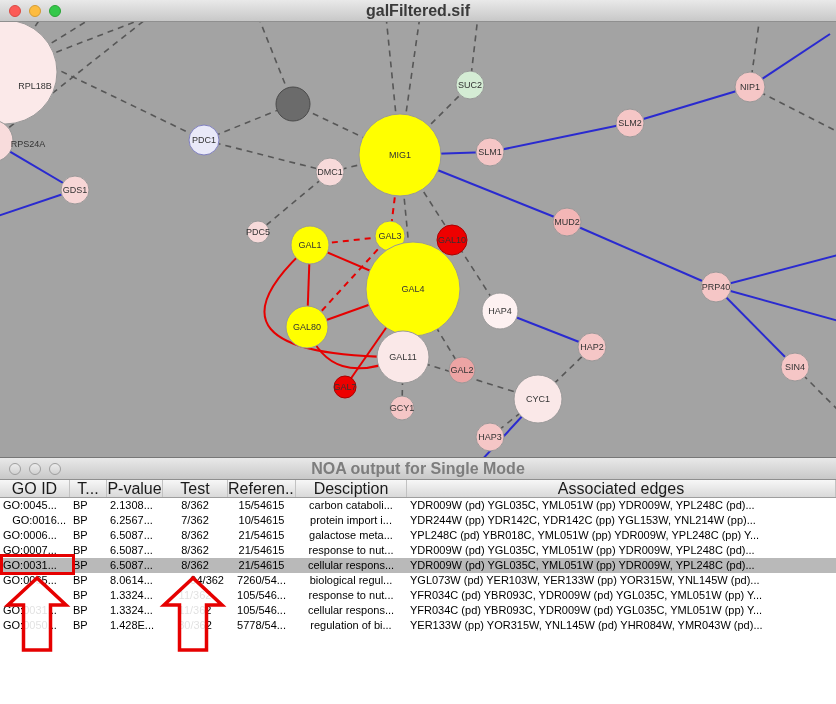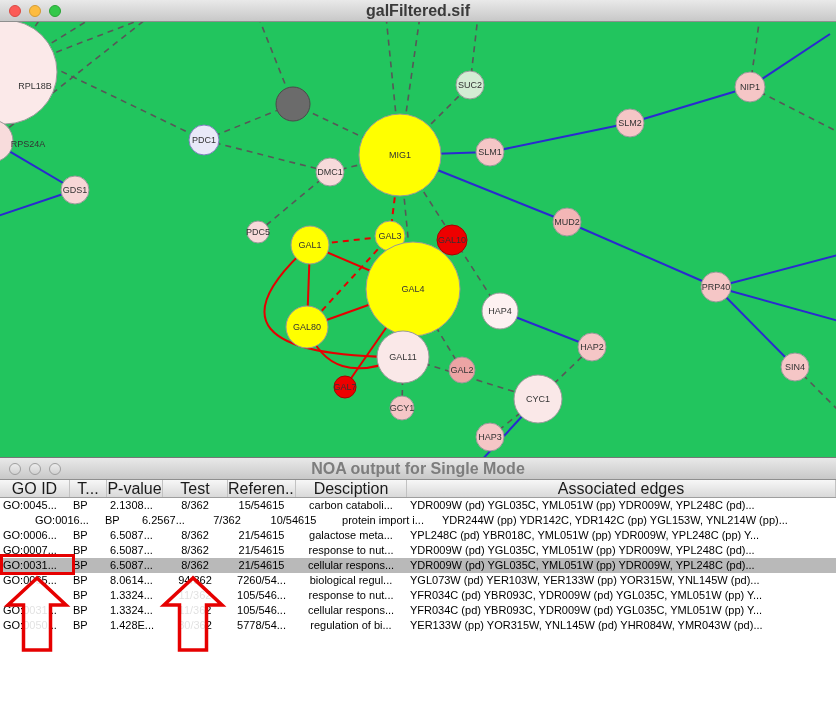--- a/index.html
+++ b/index.html
@@ -11,21 +11,21 @@
   .titlebar{height:22px;background:linear-gradient(#e9e9e9,#c8c8c8);border-bottom:1px solid #8f8f8f;
             position:relative;text-align:center;font-size:16px;font-weight:bold;color:#3a3a3a;line-height:21px}
   .lights{position:absolute;left:9px;top:5px;display:flex;gap:8px}
   .light{width:12px;height:12px;border-radius:50%}
   .light.red{background:#fc5b57;border:1px solid #d94a44}
   .light.yellow{background:#fdbc40;border:1px solid #d49c34}
   .light.green{background:#34c84a;border:1px solid #2aa437}
   .light.off{background:linear-gradient(#ececec,#d2d2d2);border:1px solid #9f9f9f}
 
   .network-window{top:0;height:457px;background:#fff}
-  .net-canvas{width:836px;height:435px;background:#22c55e;overflow:hidden}
+  .net-canvas{width:836px;height:435px;background:#a3a3a3;overflow:hidden}
   .nlabel{font-family:"Liberation Sans",sans-serif;font-size:9px;text-anchor:middle;fill:#333}
 
   .noa-window{top:457px;height:247px;background:#fff;border-top:1px solid #777;display:flex;flex-direction:column}
   .noa-window .titlebar{color:#7d7d7d;flex:none}
   .thead{display:flex;height:18px;line-height:17px;background:linear-gradient(#f7f7f7,#d9d9d9);
          border-bottom:1px solid #9e9e9e;flex:none}
   .hcell{font-size:16px;color:#1a1a1a;text-align:center;overflow:hidden;white-space:nowrap;
          border-right:1px solid #c2c2c2}
   .tbody{height:153px;overflow:hidden;background:#fff;flex:none}
   .trow{display:flex;height:15px;line-height:15px}
@@ -249,21 +249,21 @@
         <div class="trow">
           <div class="tcell" style="flex: 0 0 70px; text-align: left;">GO:0045...</div>
           <div class="tcell" style="flex: 0 0 37px; text-align: left;">BP</div>
           <div class="tcell" style="flex: 0 0 56px; text-align: left;">2.1308...</div>
           <div class="tcell" style="flex: 0 0 65px; text-align: center;">8/362</div>
           <div class="tcell" style="flex: 0 0 68px; text-align: center;">15/54615</div>
           <div class="tcell" style="flex: 0 0 111px; text-align: center;">carbon cataboli...</div>
           <div class="tcell" style="flex: 1 1 auto; text-align: left;">YDR009W (pd) YGL035C, YML051W (pp) YDR009W, YPL248C (pd)...</div>
         </div>
         <div class="trow">
-          <div class="tcell" style="flex: 0 0 70px; text-align: left; margin-left: 32px;">GO:0016...</div>
+          <div class="tcell" style="flex: 0 0 70px; text-align: right;">GO:0016...</div>
           <div class="tcell" style="flex: 0 0 37px; text-align: left;">BP</div>
           <div class="tcell" style="flex: 0 0 56px; text-align: left;">6.2567...</div>
           <div class="tcell" style="flex: 0 0 65px; text-align: center;">7/362</div>
           <div class="tcell" style="flex: 0 0 68px; text-align: center;">10/54615</div>
           <div class="tcell" style="flex: 0 0 111px; text-align: center;">protein import i...</div>
           <div class="tcell" style="flex: 1 1 auto; text-align: left;">YDR244W (pp) YDR142C, YDR142C (pp) YGL153W, YNL214W (pp)...</div>
         </div>
         <div class="trow">
           <div class="tcell" style="flex: 0 0 70px; text-align: left;">GO:0006...</div>
           <div class="tcell" style="flex: 0 0 37px; text-align: left;">BP</div>
@@ -288,21 +288,21 @@
           <div class="tcell" style="flex: 0 0 56px; text-align: left;">6.5087...</div>
           <div class="tcell" style="flex: 0 0 65px; text-align: center;">8/362</div>
           <div class="tcell" style="flex: 0 0 68px; text-align: center;">21/54615</div>
           <div class="tcell" style="flex: 0 0 111px; text-align: center;">cellular respons...</div>
           <div class="tcell" style="flex: 1 1 auto; text-align: left;">YDR009W (pd) YGL035C, YML051W (pp) YDR009W, YPL248C (pd)...</div>
         </div>
         <div class="trow">
           <div class="tcell" style="flex: 0 0 70px; text-align: left;">GO:0065...</div>
           <div class="tcell" style="flex: 0 0 37px; text-align: left;">BP</div>
           <div class="tcell" style="flex: 0 0 56px; text-align: left;">8.0614...</div>
-          <div class="tcell" style="flex: 0 0 65px; text-align: center;">94/362</div>
+          <div class="tcell" style="flex: 0 0 65px; text-align: right;">94/362</div>
           <div class="tcell" style="flex: 0 0 68px; text-align: center;">7260/54...</div>
           <div class="tcell" style="flex: 0 0 111px; text-align: center;">biological regul...</div>
           <div class="tcell" style="flex: 1 1 auto; text-align: left;">YGL073W (pd) YER103W, YER133W (pp) YOR315W, YNL145W (pd)...</div>
         </div>
         <div class="trow">
           <div class="tcell" style="flex: 0 0 70px; text-align: right; margin-top: 20px;">GO:0009...</div>
           <div class="tcell" style="flex: 0 0 37px; text-align: left;">BP</div>
           <div class="tcell" style="flex: 0 0 56px; text-align: left;">1.3324...</div>
           <div class="tcell" style="flex: 0 0 65px; text-align: center;">11/362</div>
           <div class="tcell" style="flex: 0 0 68px; text-align: center;">105/546...</div>

